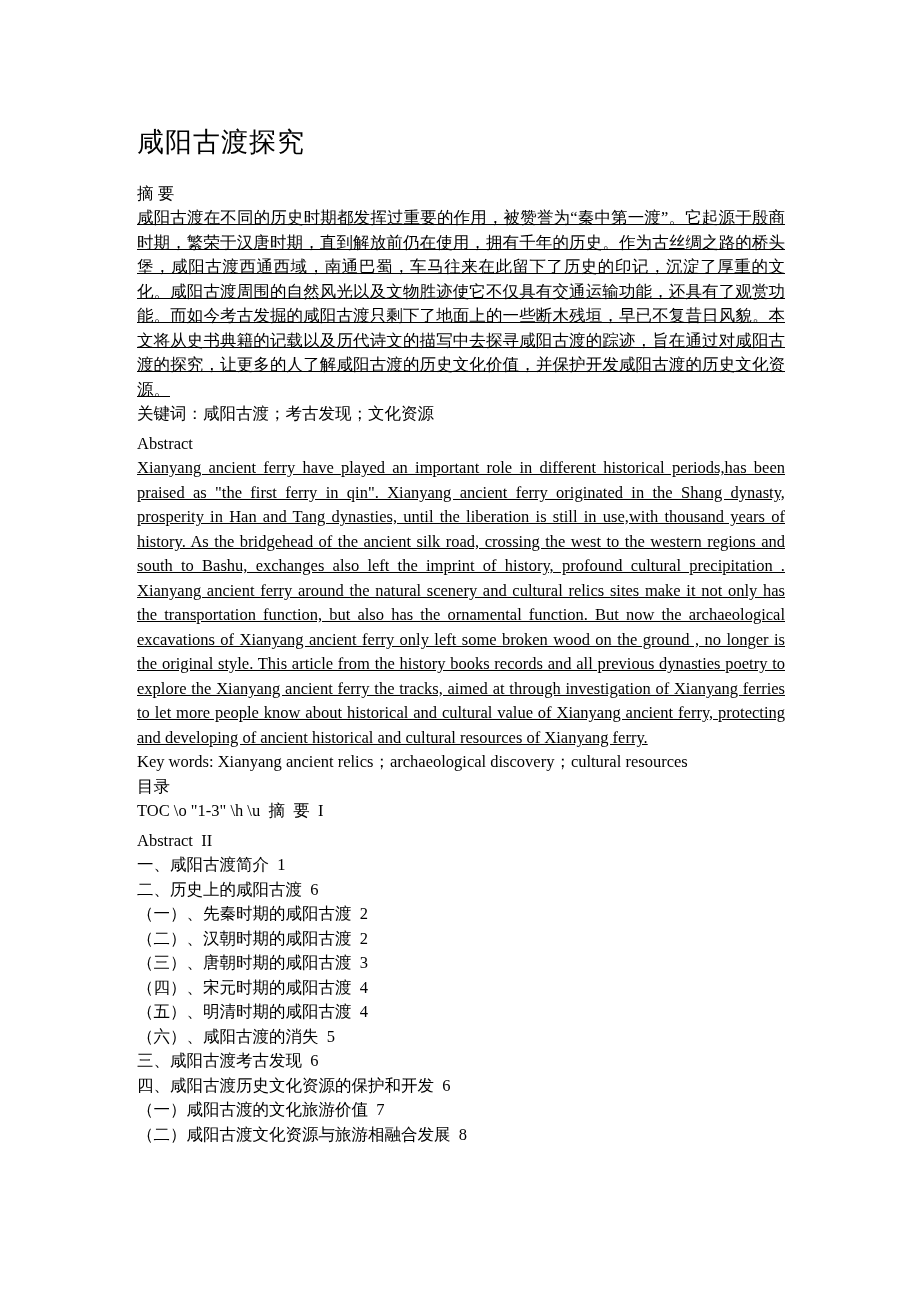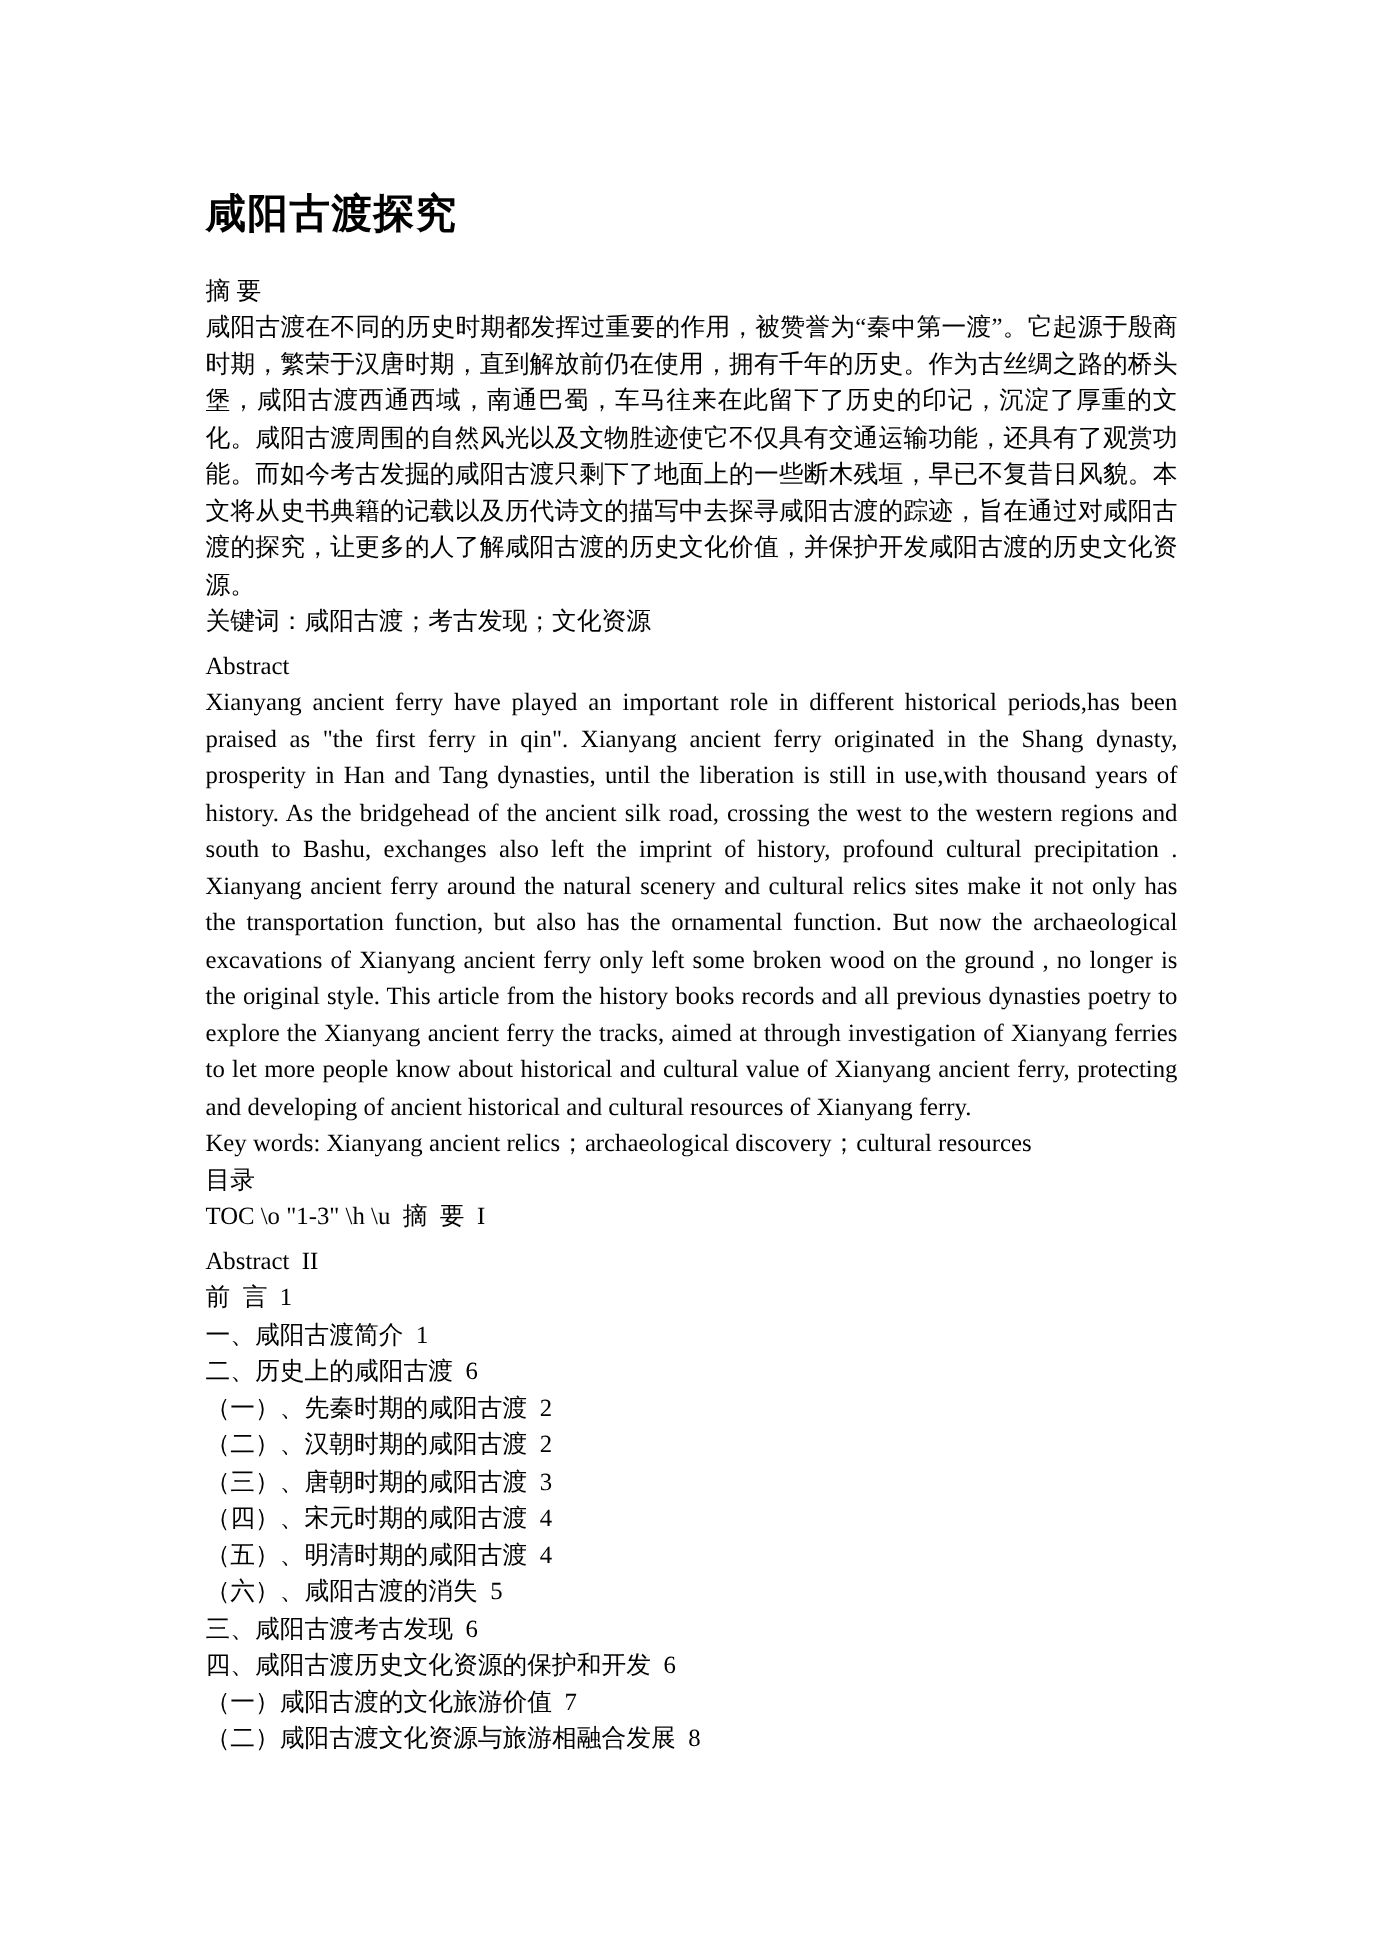--- a/index.html
+++ b/index.html
@@ -15,32 +15,33 @@
     box-sizing: border-box;
     padding: 126px 135px 60px 137px;
     font-family: "Liberation Serif", "DejaVu Serif", serif;
     font-size: 16.5px;
     line-height: 24.5px;
     color: #000000;
   }
   .doc-title {
     font-family: "Liberation Sans", "DejaVu Sans", sans-serif;
     font-size: 27px;
-    font-weight: 700;
+    font-weight: 400;
     line-height: 1.25;
     margin: 0 0 22px 0;
     letter-spacing: 1px;
     color: #000000;
   }
   p {
     margin: 0;
   }
   .para {
     text-align: justify;
     text-justify: inter-ideograph;
+    text-decoration: underline;
   }
   .line {
     white-space: pre-wrap;
   }
   .gap-before {
     margin-top: 5px;
   }
   .toc-block {
     margin-top: 0;
   }
@@ -58,21 +59,20 @@
 
   <p class="line gap-before">Abstract</p>
   <p class="para">Xianyang ancient ferry have played an important role in different historical periods,has been praised as "the first ferry in qin". Xianyang ancient ferry originated in the Shang dynasty, prosperity in Han and Tang dynasties, until the liberation is still in use,with thousand years of history. As the bridgehead of the ancient silk road, crossing the west to the western regions and south to Bashu, exchanges also left the imprint of history, profound cultural precipitation . Xianyang ancient ferry around the natural scenery and cultural relics sites make it not only has the transportation function, but also has the ornamental function. But now the archaeological excavations of Xianyang ancient ferry only left some broken wood on the ground , no longer is the original style. This article from the history books records and all previous dynasties poetry to explore the Xianyang ancient ferry the tracks, aimed at through investigation of Xianyang ferries to let more people know about historical and cultural value of Xianyang ancient ferry, protecting and developing of ancient historical and cultural resources of Xianyang ferry.</p>
   <p class="line">Key words: Xianyang ancient relics；archaeological discovery；cultural resources</p>
 
   <p class="line">目录</p>
 
   <div class="toc-block">
     <p class="line">TOC \o "1-3" \h \u  摘  要  I</p>
     <p class="line gap-before">Abstract  II</p>
-    <p class="line">前  言  1</p>
     <p class="line">一、咸阳古渡简介  1</p>
     <p class="line">二、历史上的咸阳古渡  6</p>
     <p class="line">（一）、先秦时期的咸阳古渡  2</p>
     <p class="line">（二）、汉朝时期的咸阳古渡  2</p>
     <p class="line">（三）、唐朝时期的咸阳古渡  3</p>
     <p class="line">（四）、宋元时期的咸阳古渡  4</p>
     <p class="line">（五）、明清时期的咸阳古渡  4</p>
     <p class="line">（六）、咸阳古渡的消失  5</p>
     <p class="line">三、咸阳古渡考古发现  6</p>
     <p class="line">四、咸阳古渡历史文化资源的保护和开发  6</p>

